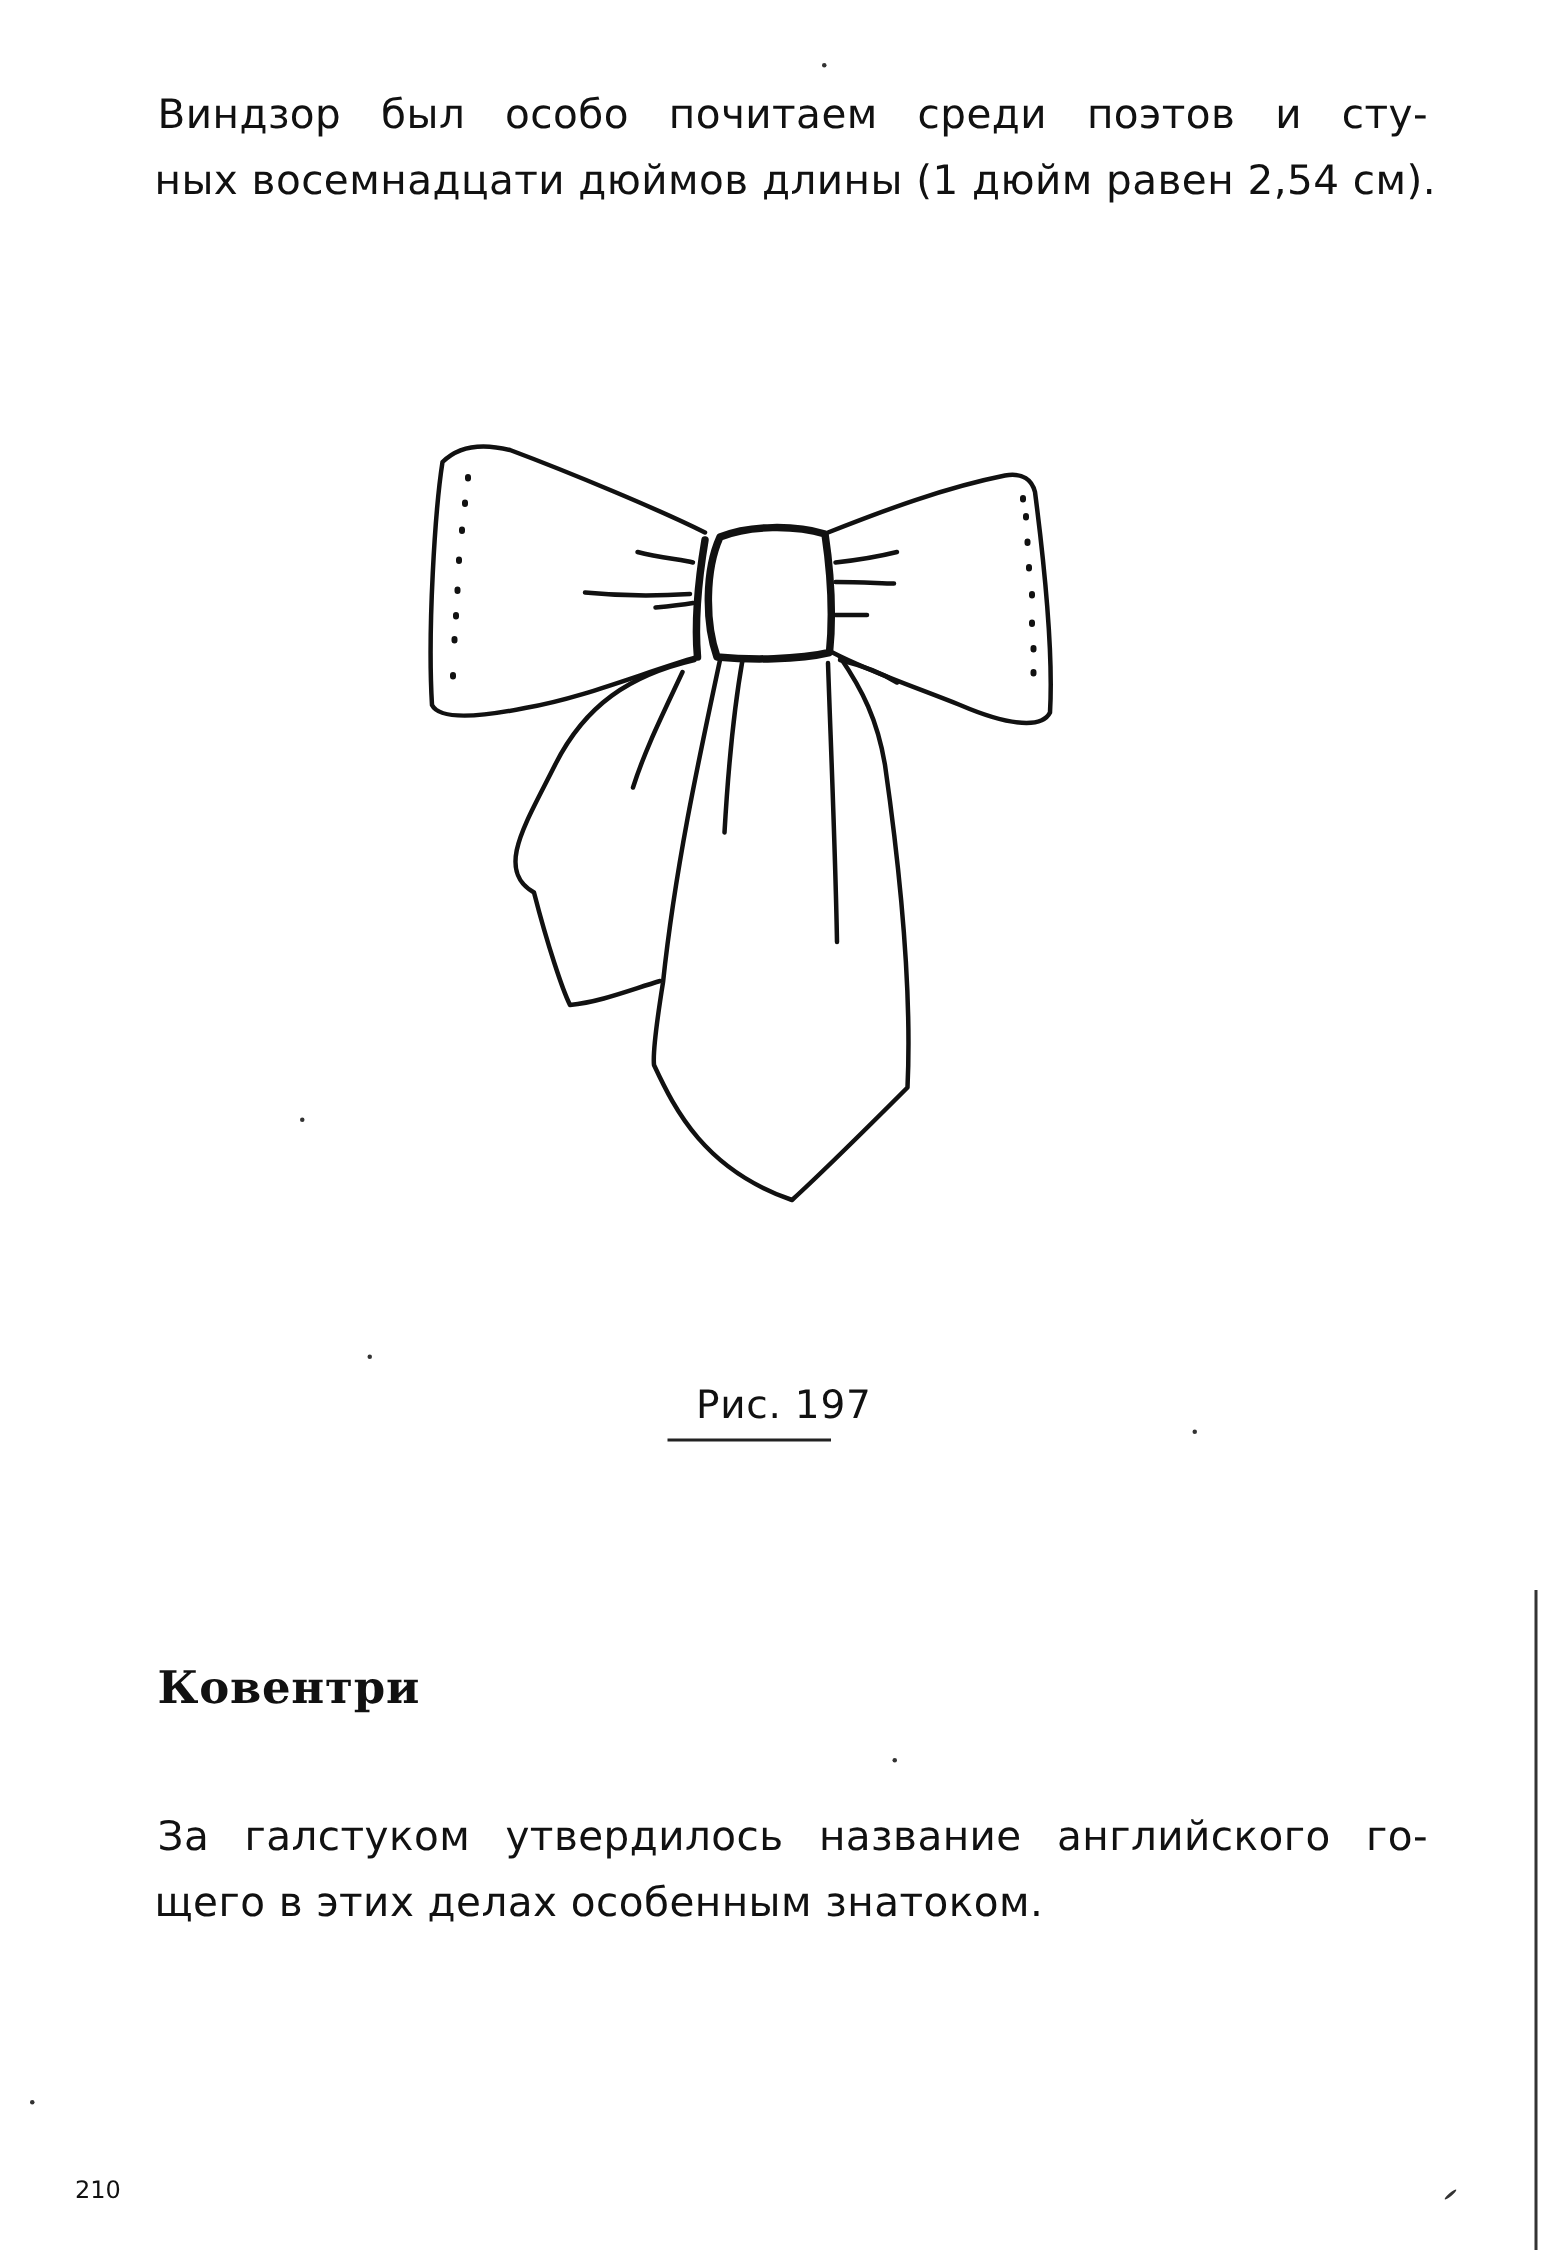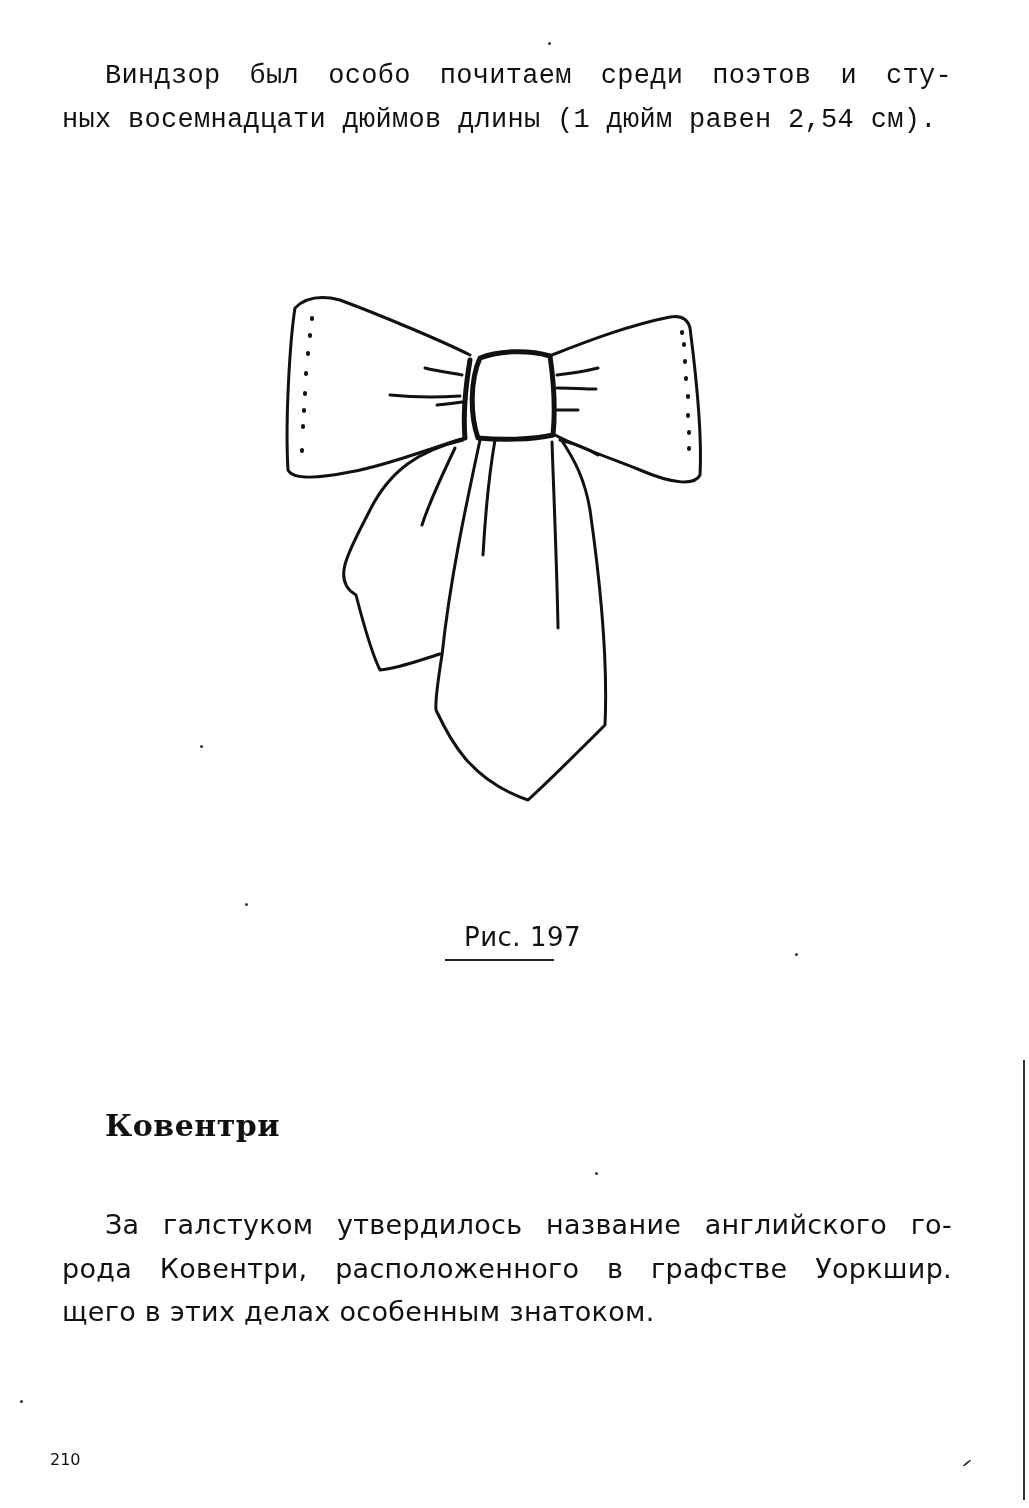--- a/index.html
+++ b/index.html
@@ -2,22 +2,22 @@
 <html><head>
 <meta charset="utf-8">
 <style>
   html, body { margin: 0; padding: 0; background: #ffffff; }
   body { width: 1029px; height: 1508px; position: relative; overflow: hidden;
          font-family: "DejaVu Sans", sans-serif; color: #111; }
   .para { position: absolute; left: 62px; width: 890px; font-size: 27px; line-height: 43.5px;
           text-align: justify; letter-spacing: 0.3px; }
   .para .line { display: block; white-space: nowrap; text-align: justify; text-align-last: justify; }
   .para .line.first { padding-left: 43px; }
-  .para .line.last { text-align-last: left; }
-  #p1 { top: 55px; font-family: Liberation Mono, monospace; }
+  .para .line.last { text-align-last: left; margin-left: 41px; }
+  #p1 { top: 55px; }
   #p2 { top: 1203px; }
   .heading { position: absolute; left: 105px; top: 1108px; font-family: "DejaVu Serif", serif;
              font-weight: bold; font-size: 30px; letter-spacing: 0.5px; }
   .figure { position: absolute; left: 270px; top: 280px; width: 460px; height: 590px; }
   .caption { position: absolute; left: 464px; top: 922px; font-size: 26px; letter-spacing: 0.5px; }
   .caption-rule { position: absolute; left: 445px; top: 959px; width: 109px; height: 2px; background: #222; }
   .page-num { position: absolute; left: 50px; top: 1450px; font-size: 16px; }
   .edge { position: absolute; right: 4px; top: 1060px; width: 2px; height: 440px; background: #333; }
   .speck { position: absolute; width: 3px; height: 3px; background: #333; border-radius: 50%; }
 </style>
@@ -59,21 +59,20 @@
   </g>
 </svg>
 
 <div class="caption">Рис. 197</div>
 <div class="caption-rule"></div>
 
 <div class="heading">Ковентри</div>
 
 <div id="p2" class="para">
   <span class="line first">За галстуком утвердилось название английского го-</span>
-  <span class="line">рода Ковентри, расположенного в графстве Уоркшир.</span>
   <span class="line last">щего в этих делах особенным знатоком.</span>
 </div>
 
 <div class="page-num">210</div>
 
 <div class="edge"></div>
 <div class="speck" style="left:548px;top:42px;"></div>
 <div class="speck" style="left:200px;top:745px;"></div>
 <div class="speck" style="left:245px;top:903px;"></div>
 <div class="speck" style="left:795px;top:953px;"></div>

